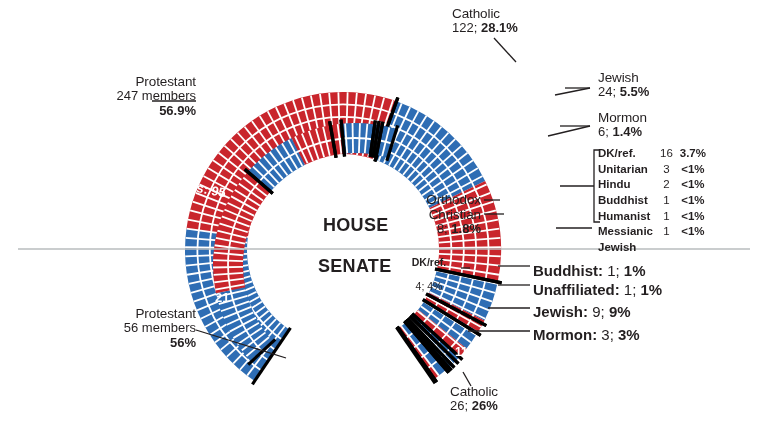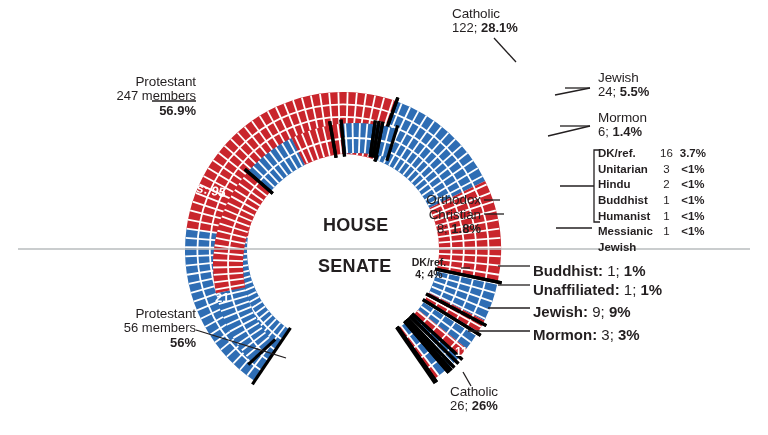--- a/index.html
+++ b/index.html
@@ -26,21 +26,21 @@
   .minorTable table{border-collapse:collapse;}
   .minorTable td{padding:0 0 0 0;white-space:nowrap;vertical-align:top;}
   .minorTable td.n{font-weight:bold;padding-right:7px;}
   .minorTable td.c{text-align:center;padding-right:7px;font-weight:normal;}
   .minorTable td.p{text-align:center;font-weight:bold;}
 
   .senLbl{position:absolute;white-space:nowrap;font-size:15px;}
   .senLbl b{font-weight:bold;}
 
   .tinyLbl{position:absolute;text-align:center;font-size:10.5px;line-height:1.18;font-weight:bold;}
-  .tinyLbl .v{font-weight:bold;}
+  .tinyLbl .v{font-weight:normal;margin-top:12px;}
 </style>
 </head>
 <body>
 
 <div id="stage">
 
   <svg id="art" viewBox="0 0 768 435">
     <defs>
 
       <clipPath id="clipHouse">

